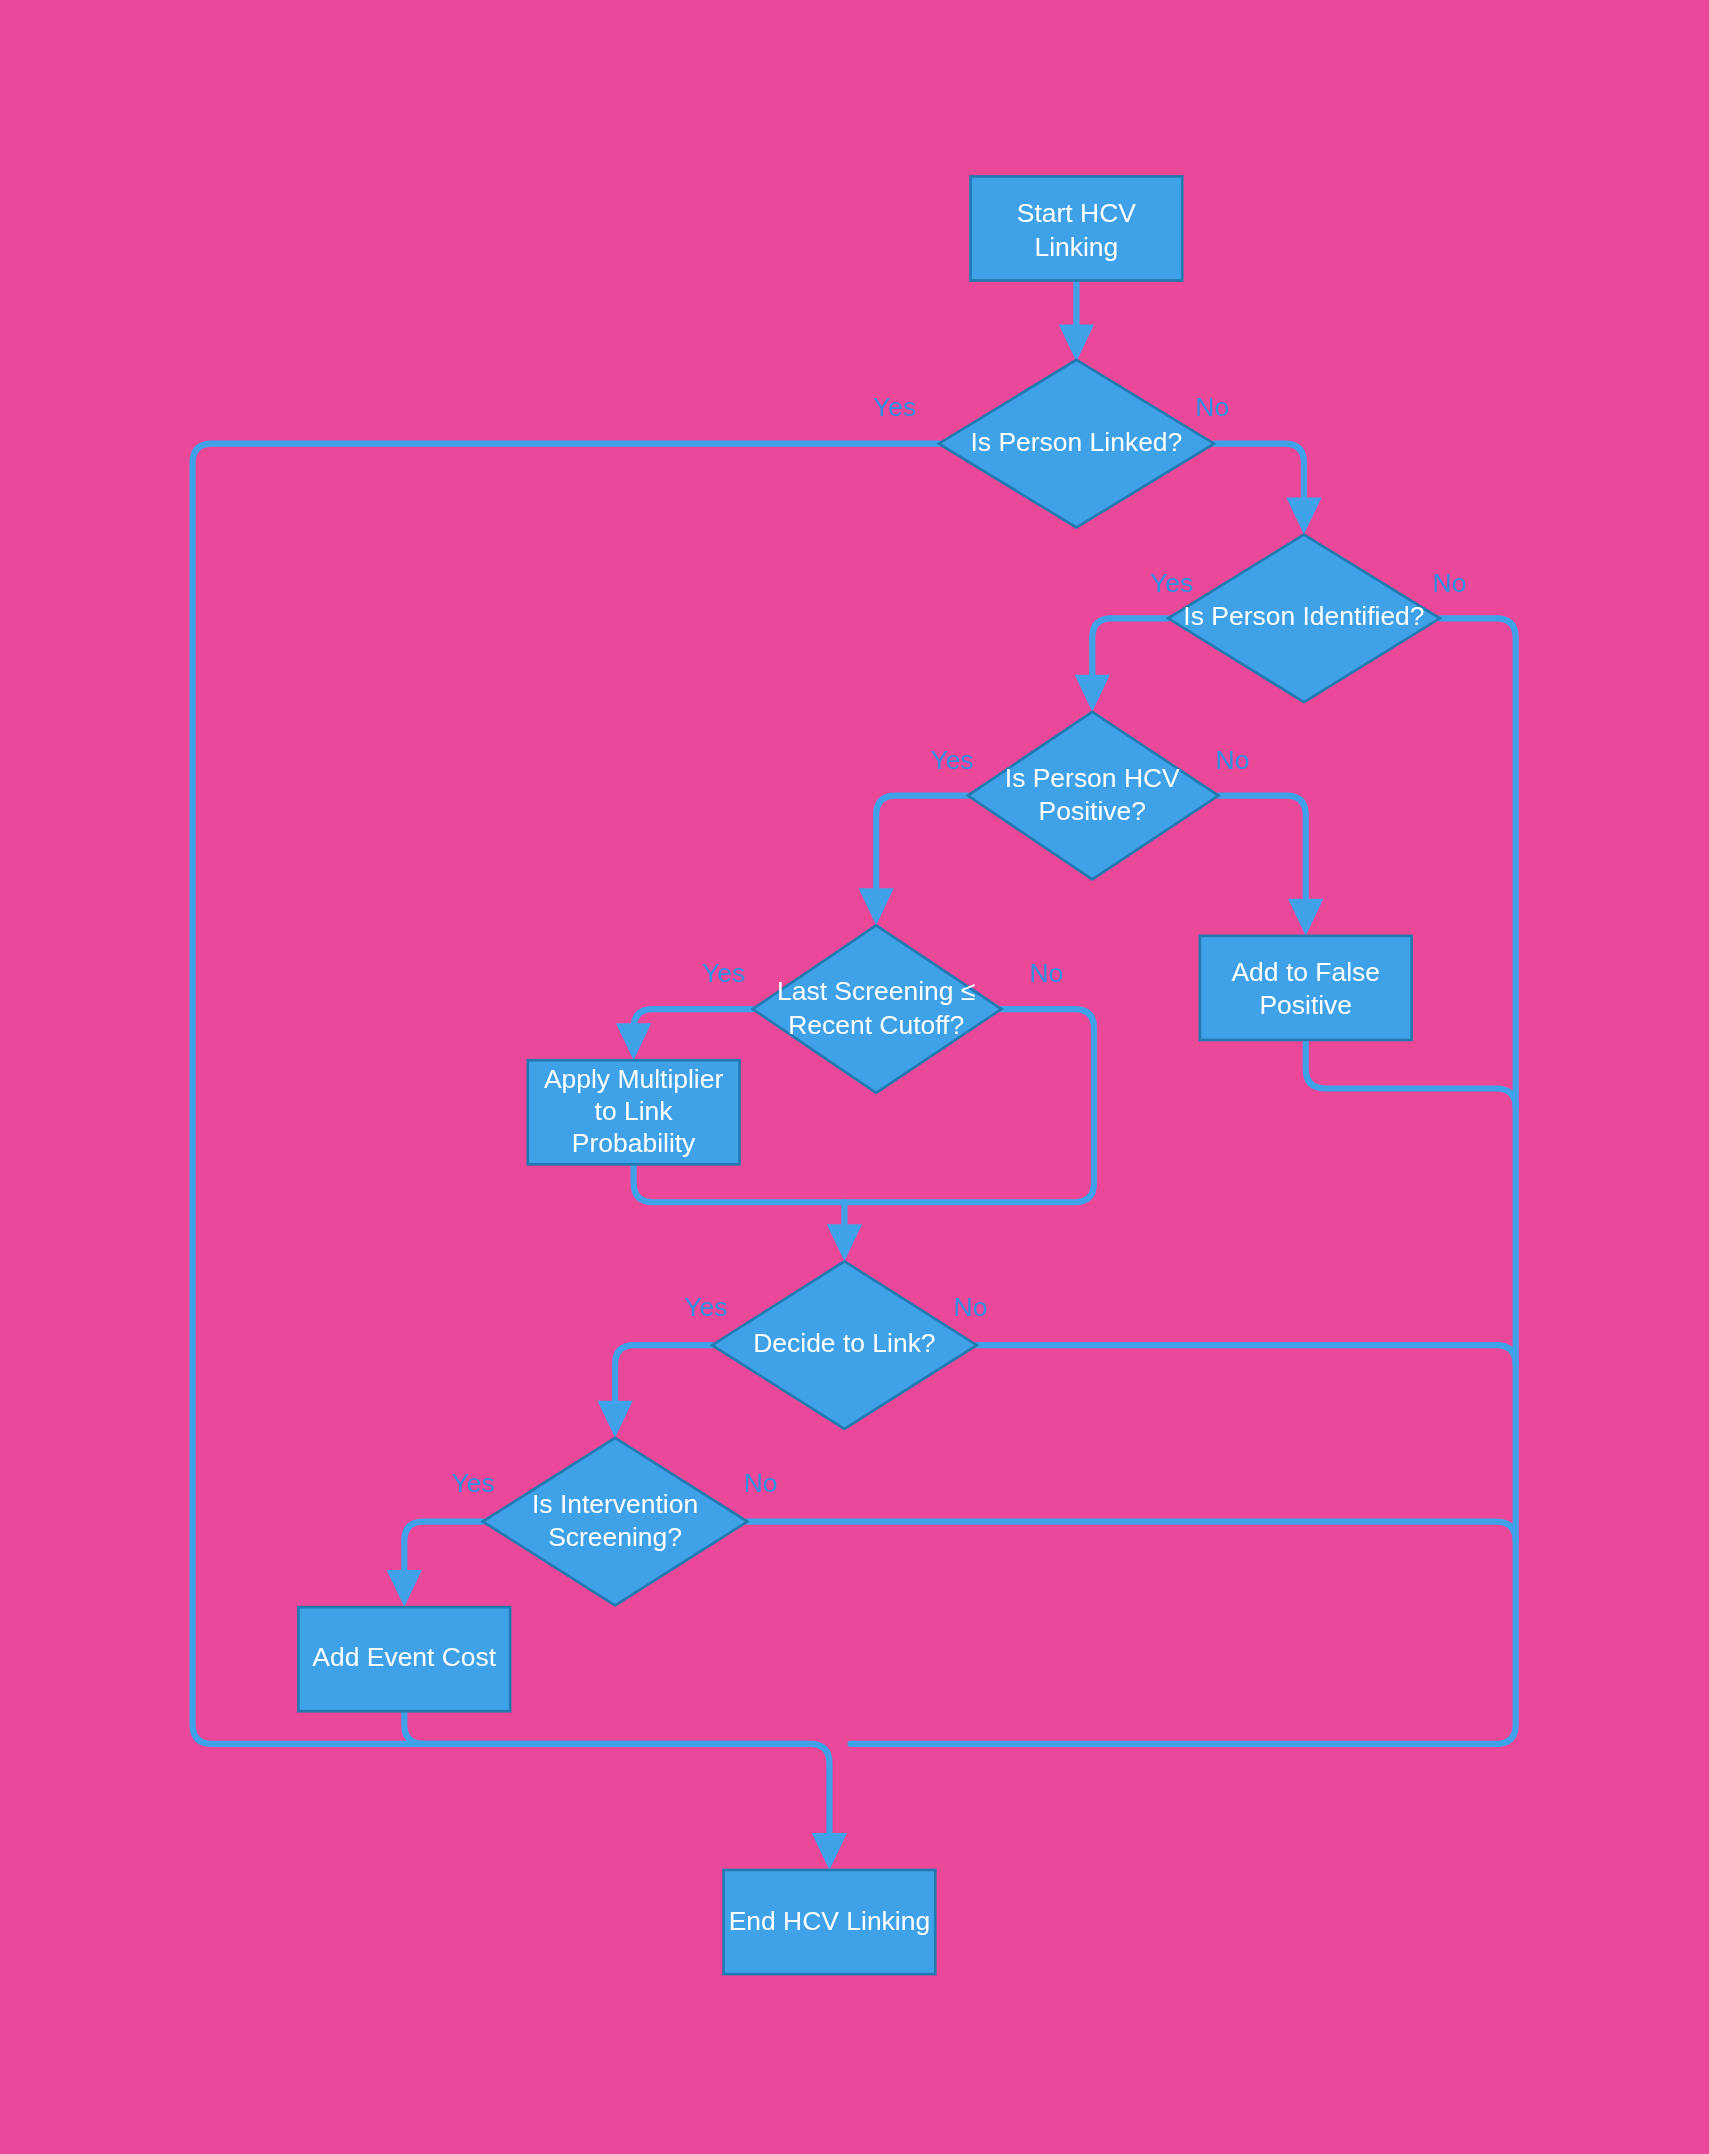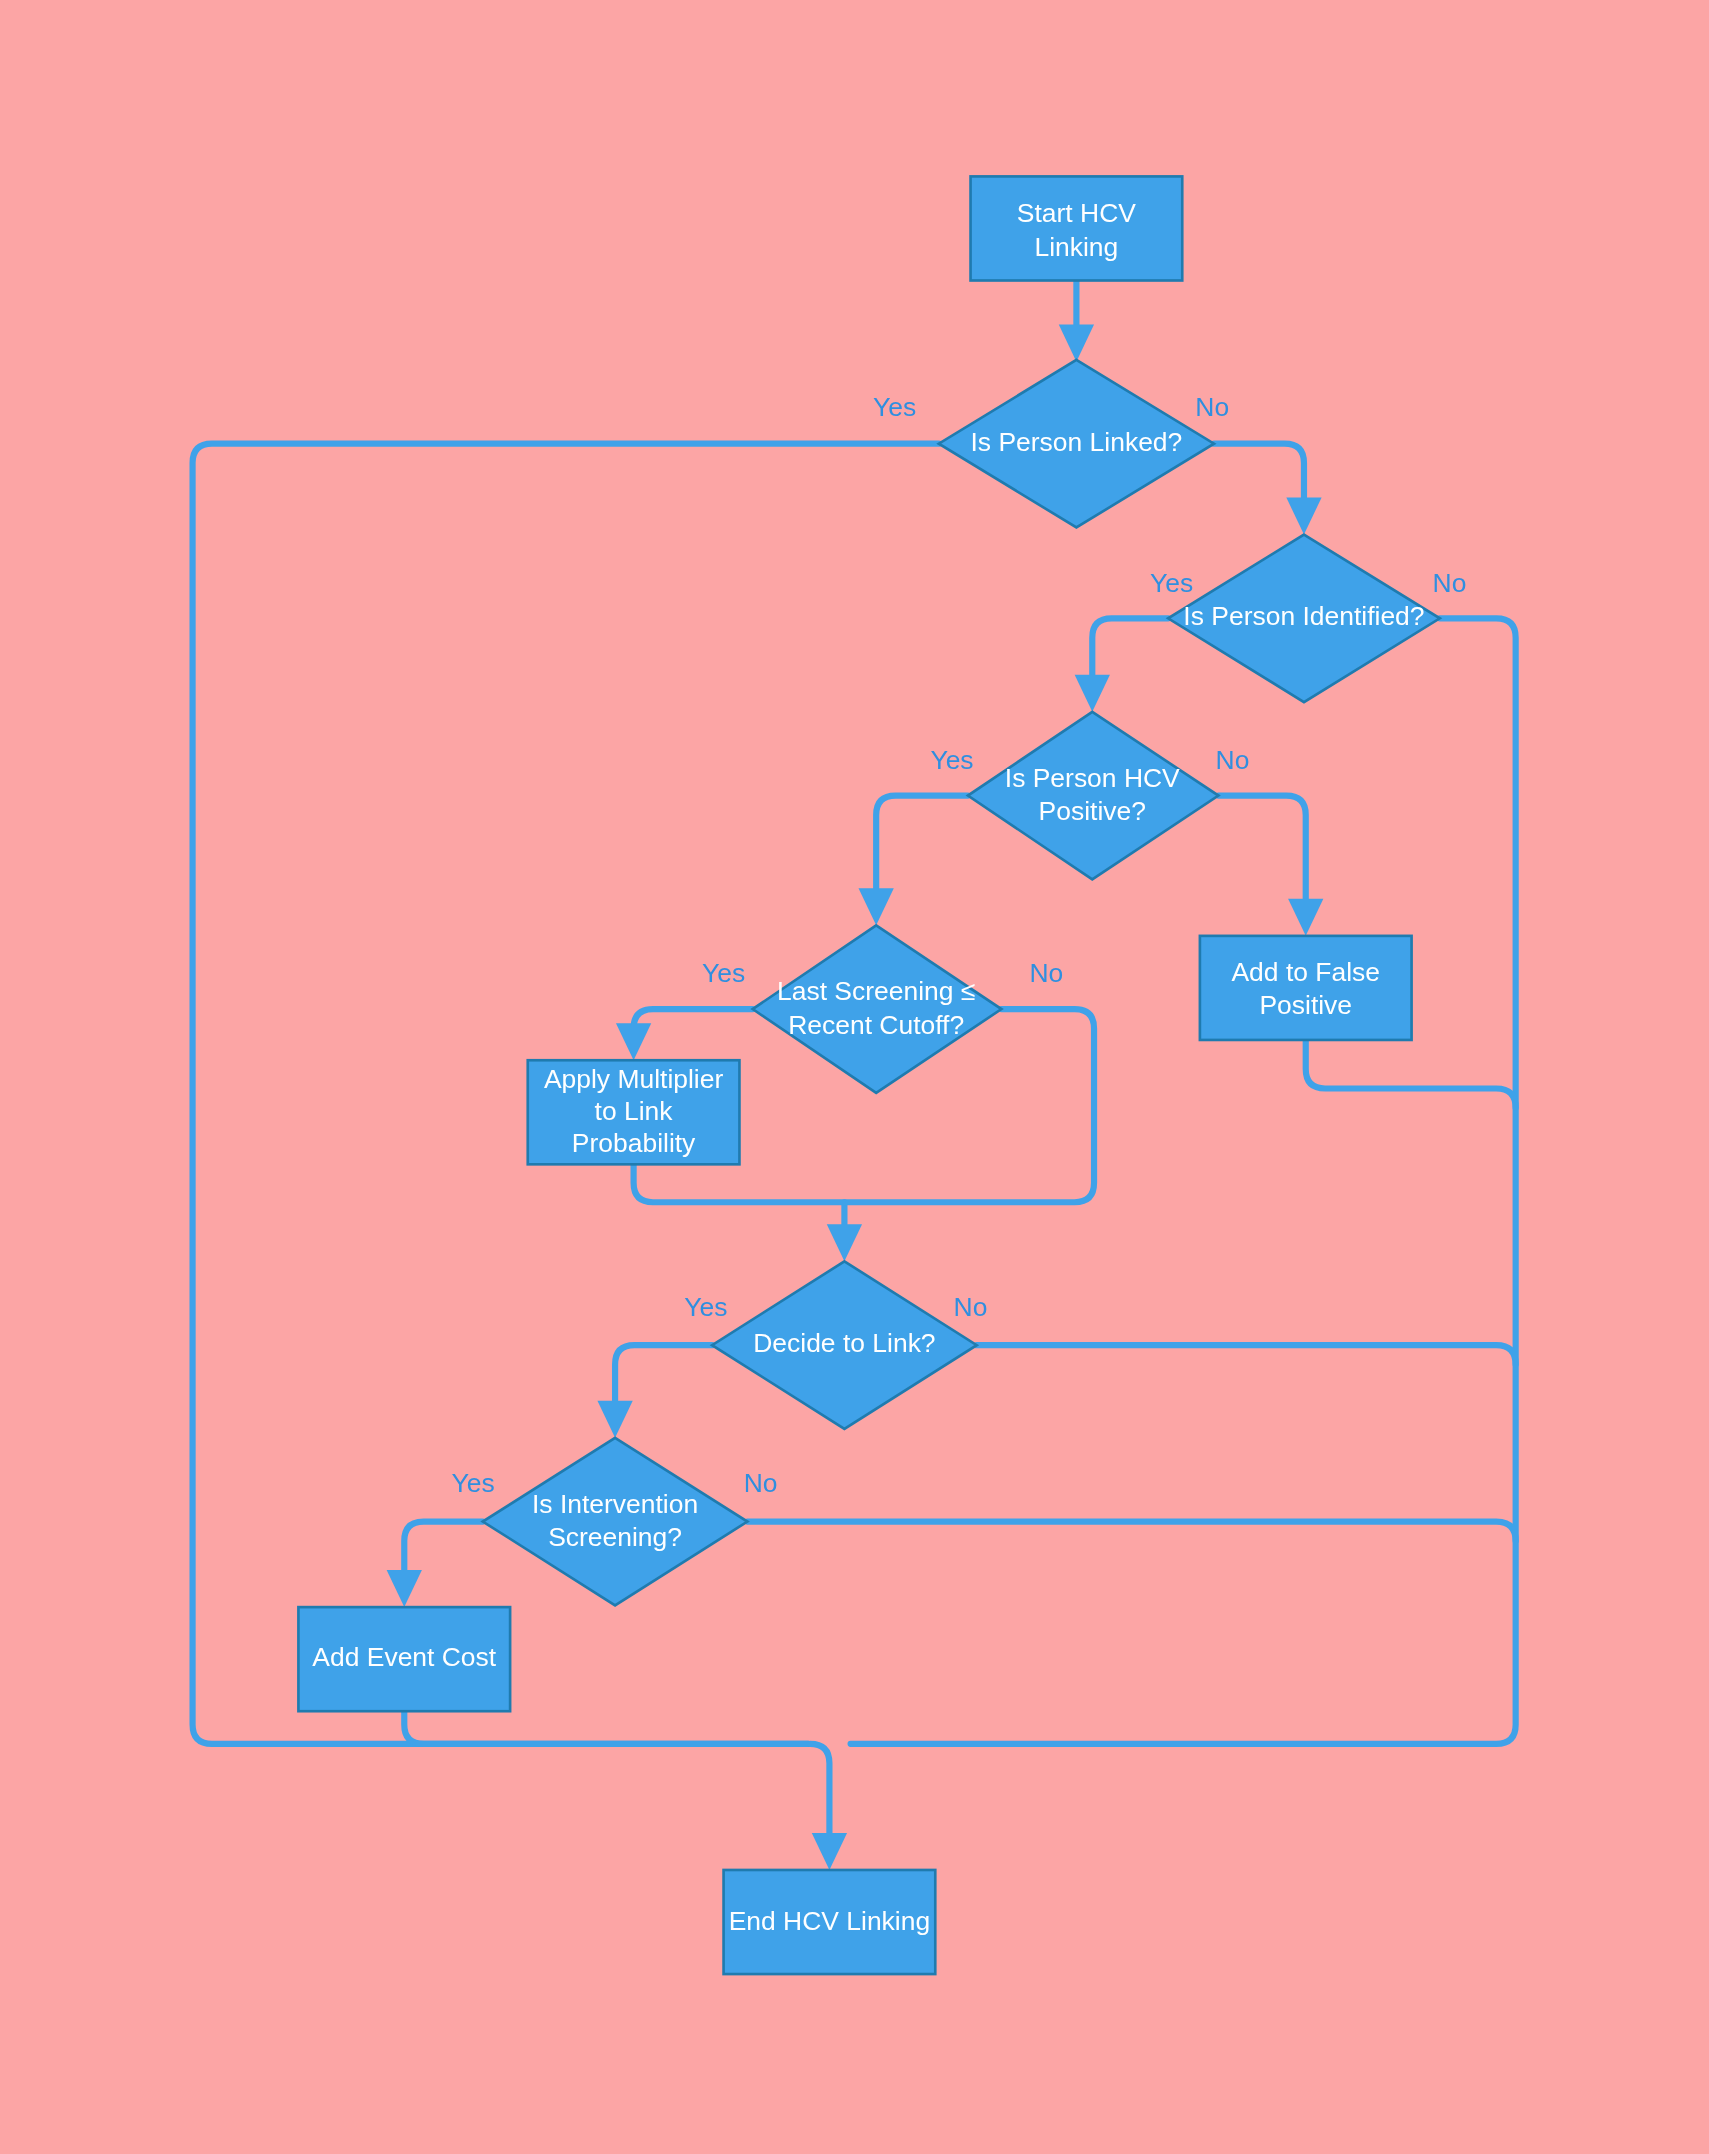--- a/index.html
+++ b/index.html
@@ -4,21 +4,21 @@
 <style>
   html, body {
     margin: 0;
     padding: 0;
     background: #000000;
   }
   #page {
     position: relative;
     width: 1710px;
     height: 2154px;
-    background: #fca5a5;
+    background: #ec4899;
     overflow: hidden;
   }
   svg#flow {
     display: block;
     width: 1710px;
     height: 2154px;
   }
   .node-shape {
     fill: #3FA2E9;
     stroke: #1F7BAF;

